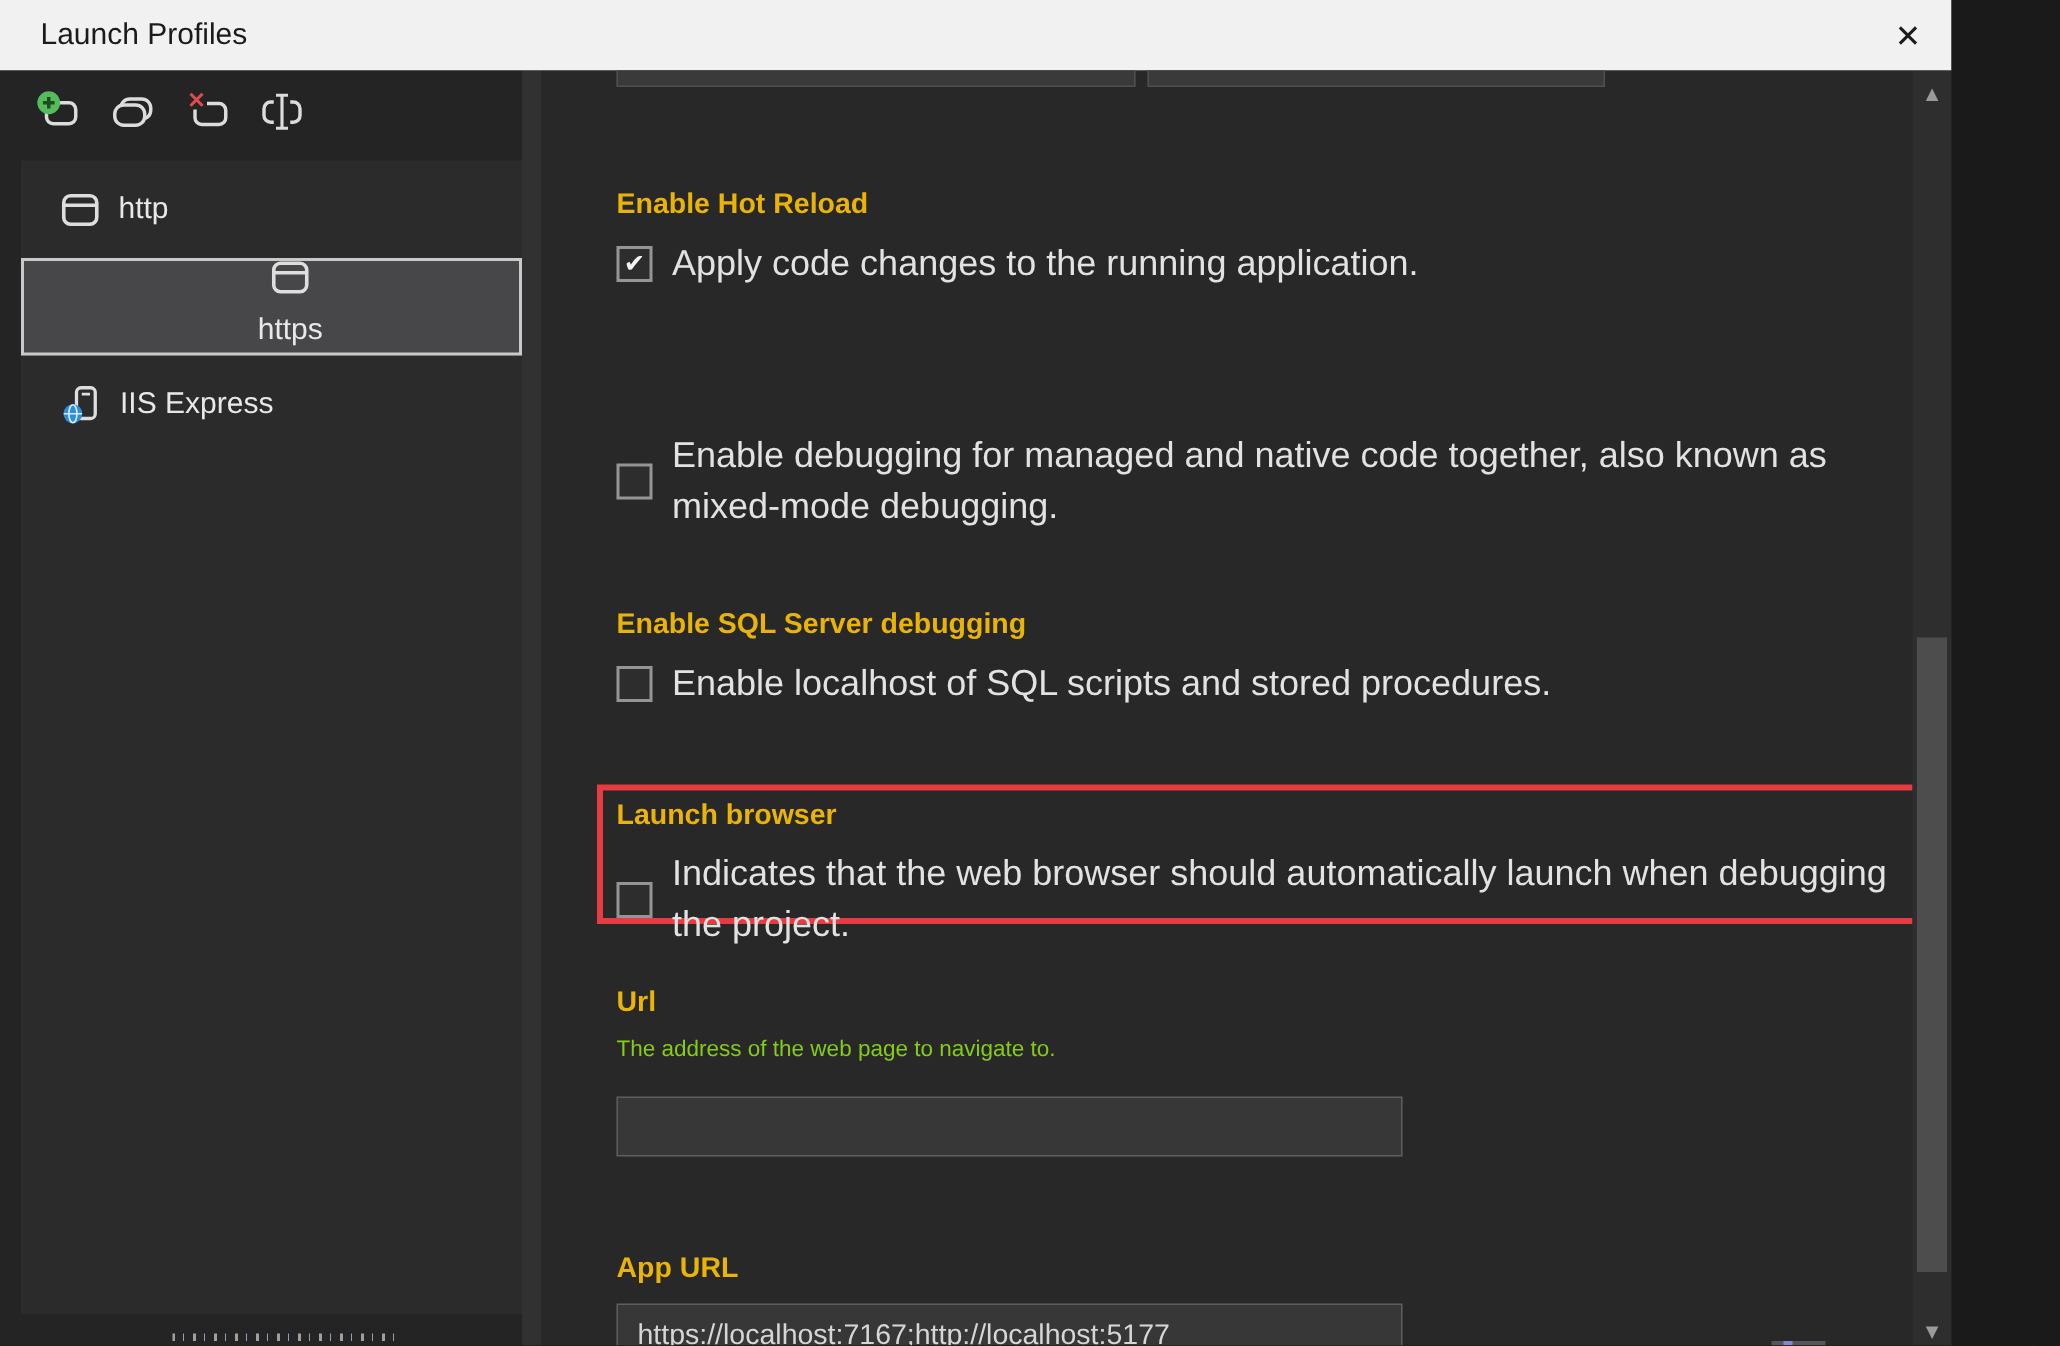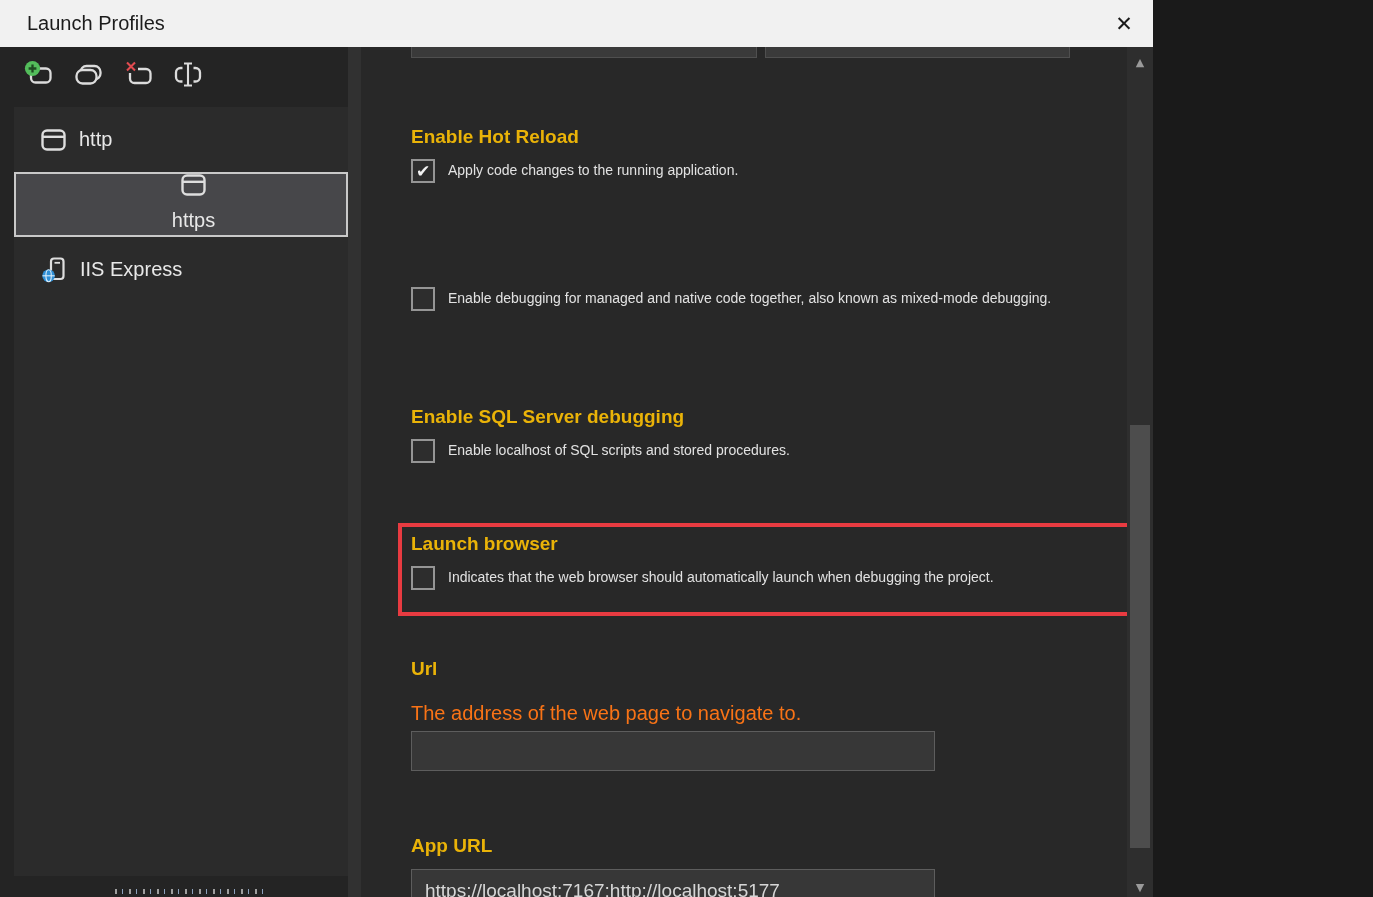--- a/index.html
+++ b/index.html
@@ -1,16 +1,16 @@
 <!DOCTYPE html>
 <html><head>
 <meta charset="utf-8">
 <style>
   html,body{margin:0;padding:0;background:#1a1a1a;}
-  .window{position:relative;width:1153px;height:897px;background:#262626;overflow:hidden;
+  .window{position:relative;width:1301px;height:897px;background:#262626;overflow:hidden;
           font-family:"Liberation Sans","DejaVu Sans",sans-serif;-webkit-font-smoothing:antialiased;}
 
   
   .titlebar{position:absolute;top:0;left:0;right:0;height:47px;background:#f1f1f1;}
   .titlebar-title{position:absolute;left:27px;top:0;line-height:47px;font-size:20px;color:#1b1b1b;}
   .close-btn{position:absolute;right:0;top:0;width:58px;height:47px;display:flex;align-items:center;
              justify-content:center;cursor:pointer;}
   .close-btn span{font-size:21px;color:#1b1b1b;font-family:"DejaVu Sans",sans-serif;}
 
   
@@ -25,26 +25,26 @@
   .clipped-text{position:absolute;left:115px;bottom:3px;width:150px;height:5px;opacity:.85;
       background:repeating-linear-gradient(90deg,#b5b5b5 0 2px,transparent 2px 7px,#9fb8d8 7px 8px,transparent 8px 14px);}
 
   
   .content{position:absolute;left:361px;top:47px;right:26px;bottom:0;background:#282828;overflow:hidden;}
   .clipped-input{position:absolute;top:-30px;height:41px;background:#3a3a3a;border:1px solid #4f4f4f;box-sizing:border-box;}
   .ci-1{left:50px;width:346px;}
   .ci-2{left:404px;width:305px;}
 
   .heading{position:absolute;left:50px;font-size:19px;font-weight:bold;color:#eab308;}
-  .desc{position:absolute;left:50px;font-size:20px;color:#f97316;margin-top:11px;}
+  .desc{position:absolute;left:50px;font-size:15px;color:#84cc16;}
   .cbrow{position:absolute;left:50px;display:flex;align-items:center;gap:13px;}
   .checkbox{width:24px;height:24px;flex:0 0 auto;border:2px solid #959595;box-sizing:border-box;
             background:#2d2d2d;display:flex;align-items:center;justify-content:center;cursor:pointer;}
   .checkbox span{color:#f2f2f2;font-size:17px;line-height:1;font-family:"DejaVu Sans",sans-serif;}
-  .cblabel{font-size:14px;color:#e2e2e2;line-height:1.42;cursor:pointer;}
+  .cblabel{font-size:24px;color:#e2e2e2;line-height:1.42;cursor:pointer;}
   .highlight-box{position:absolute;left:37px;top:476px;width:883px;height:93px;border:4px solid #e83b41;box-sizing:border-box;pointer-events:none;}
 
   .text-input{position:absolute;left:50px;width:524px;height:40px;background:#373737;border:1px solid #5d5d5d;
               color:#d6d6d6;font-size:19px;padding:0 13px;box-sizing:border-box;outline:none;
               font-family:"Liberation Sans","DejaVu Sans",sans-serif;}
 
   .t-hot-h{top:79px;}   .t-hot-r{top:112px;}
   .t-nat-h{top:204px;}  .t-nat-r{top:240px;}  .t-nat-r .cblabel{max-width:808px;}
   .t-sql-h{top:359px;}  .t-sql-r{top:392px;}
   .t-lb-h{top:486px;}   .t-lb-r{top:519px;justify-content:center;}

